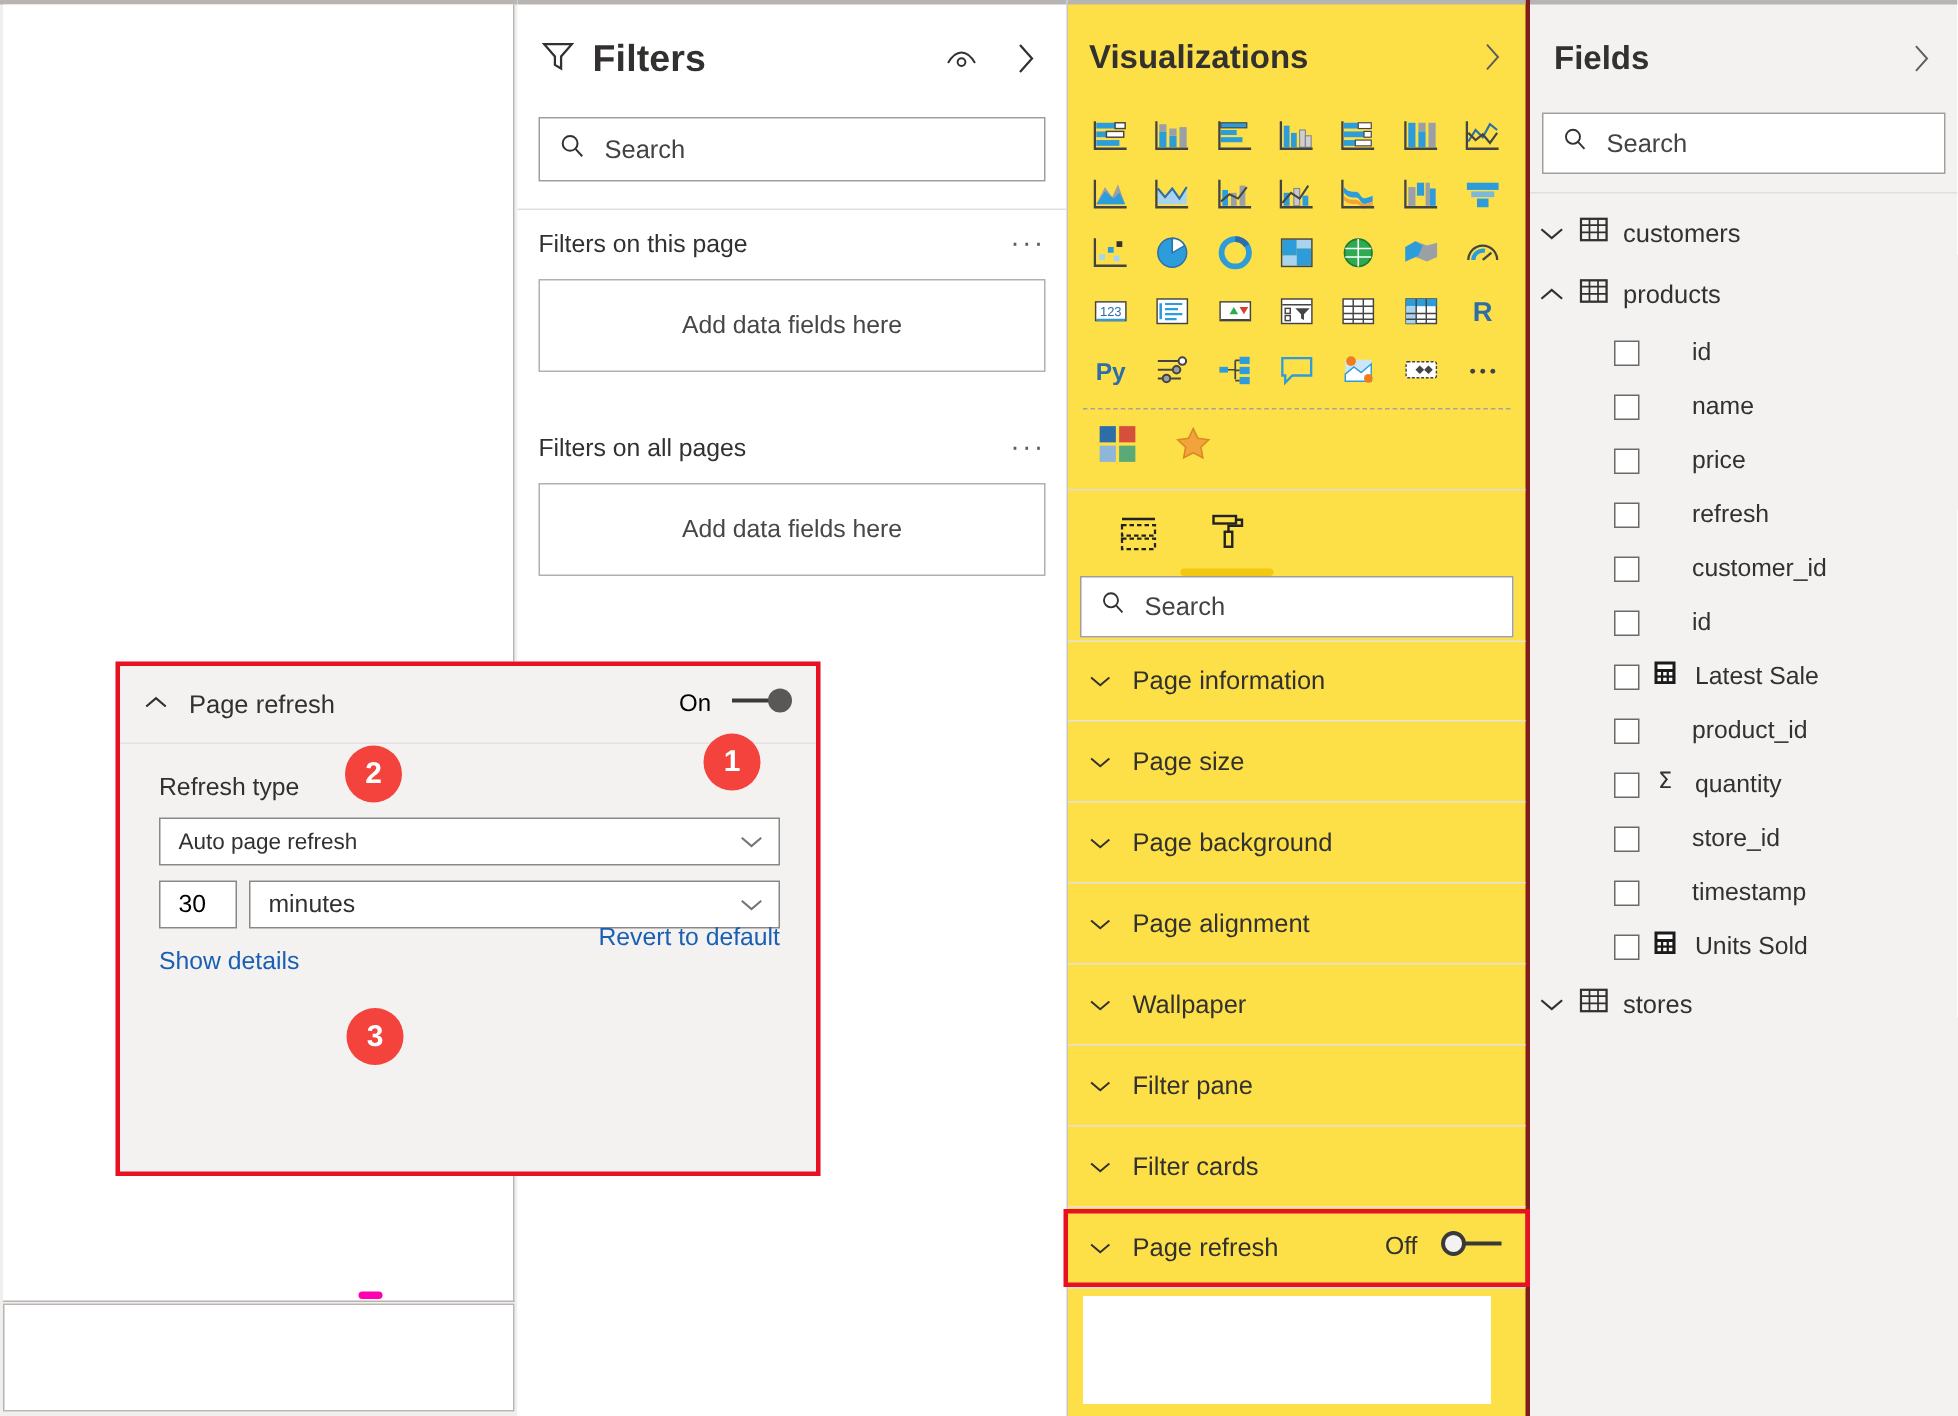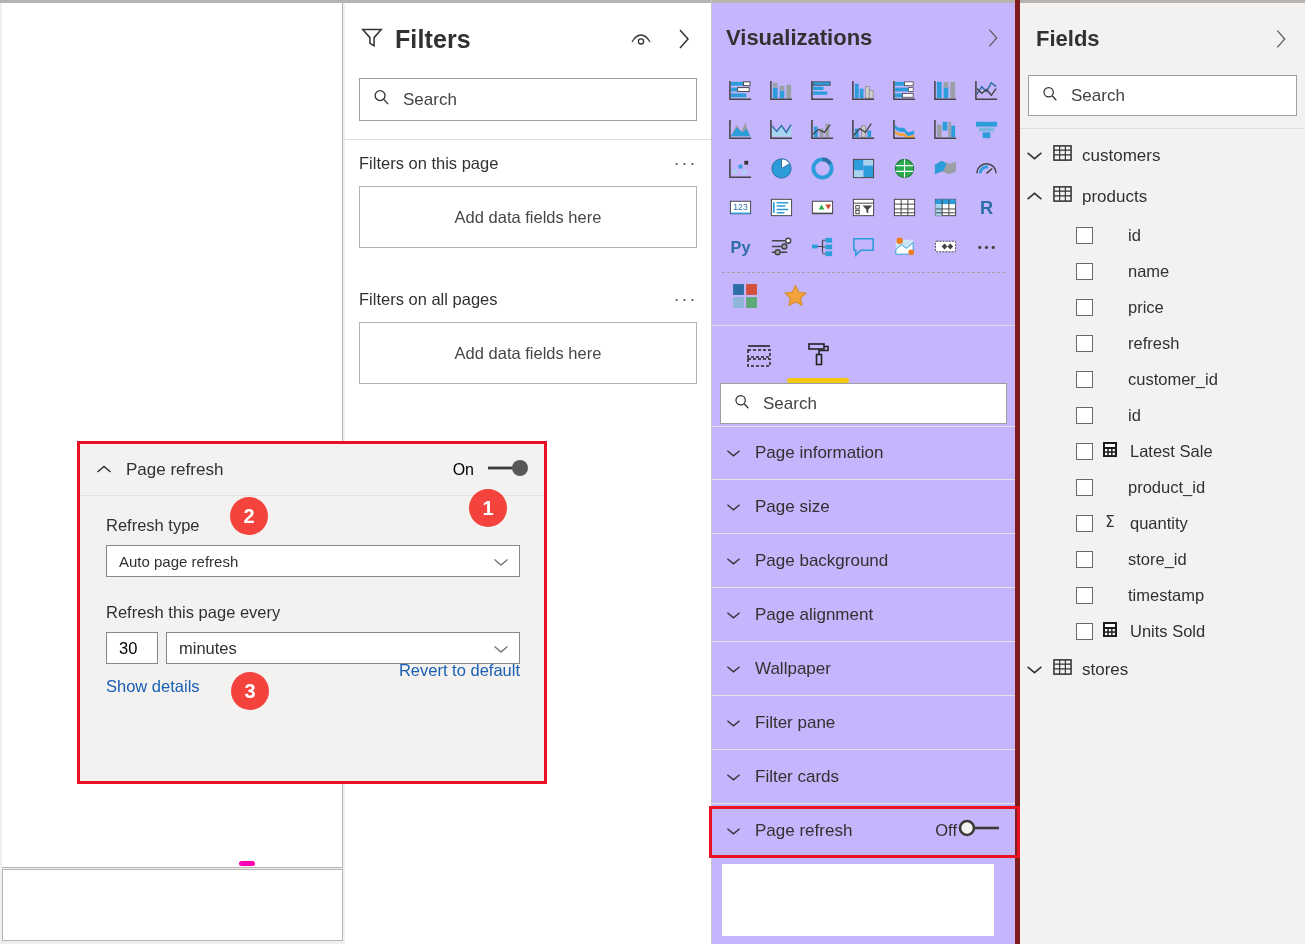--- a/index.html
+++ b/index.html
@@ -57,21 +57,21 @@
   .ellipsis { margin-left:auto; font-size:19px; color:#605e5c; letter-spacing:1.5px; line-height:10px;}
   .dropzone {
     height:62px; border:1px solid #b3b0ad; display:flex; align-items:center; justify-content:center;
     font-size:16.5px; color:#474747; background:#fff;
   }
   .group-gap { height:28px; }
 
   
   .viz-pane {
     position:absolute; left:712px; top:0; width:308px; height:944px;
-    background:#c4b5fd; border-right:5px solid #7f1d1d;
+    background:#fde047; border-right:3px solid #7f1d1d;
   }
   .viz-header { display:flex; align-items:center; height:70px; padding:0 14px; }
   .viz-title { font-size:22px; font-weight:600; color:#323130; }
   .viz-header .chev { margin-left:auto; }
 
   .viz-grid {
     display:grid; grid-template-columns:repeat(7, 1fr);
     padding:0 8px; row-gap:4px; column-gap:0;
   }
   .viz-cell {
@@ -90,21 +90,21 @@
   .fmt-search {
     margin:0 8px; height:41px; border:1px solid #a19f9d; background:#fff;
     display:flex; align-items:center; padding:0 12px; gap:12px;
   }
   .fmt-list { margin-top:2px; }
   .fmt-row {
     height:54px; display:flex; align-items:center; padding:0 14px;
     border-bottom:1px solid #e4e2e0; font-size:17px; color:#323130; gap:14px;
   }
   .fmt-row.first { border-top:1px solid #e4e2e0; }
-  .fmt-row .toggle-wrap { margin-left:auto; display:flex; align-items:center; gap:0; }
+  .fmt-row .toggle-wrap { margin-left:auto; display:flex; align-items:center; gap:14px; }
   .fmt-row .state { font-size:16.5px; color:#323130; }
 
   .viz-bottom-card {
     position:absolute; left:10px; top:864px; width:272px; height:72px; background:#ffffff;
   }
   .pink-dot {
     position:absolute; left:239px; top:861px; width:16px; height:5px;
     background:#ff00b3; border-radius:3px;
   }
 
@@ -803,21 +803,20 @@
 
     <div class="pr-body">
       <div class="pr-label">Refresh type</div>
       <div class="pr-select">
         <span>Auto page refresh</span>
         <span class="chev"><svg width="16" height="10" viewBox="0 0 16 10" fill="none" stroke="#767574" stroke-width="1.4">
               <path d="M1.5 2.5L8 8l6.5-5.5"></path>
             </svg></span>
       </div>
 
-      <div class="pr-label2">Refresh this page every</div>
       <div class="pr-row">
         <div class="pr-num">30</div>
         <div class="pr-unit">
           <span>minutes</span>
           <span class="chev"><svg width="16" height="10" viewBox="0 0 16 10" fill="none" stroke="#767574" stroke-width="1.4">
                 <path d="M1.5 2.5L8 8l6.5-5.5"></path>
               </svg></span>
         </div>
       </div>
 

